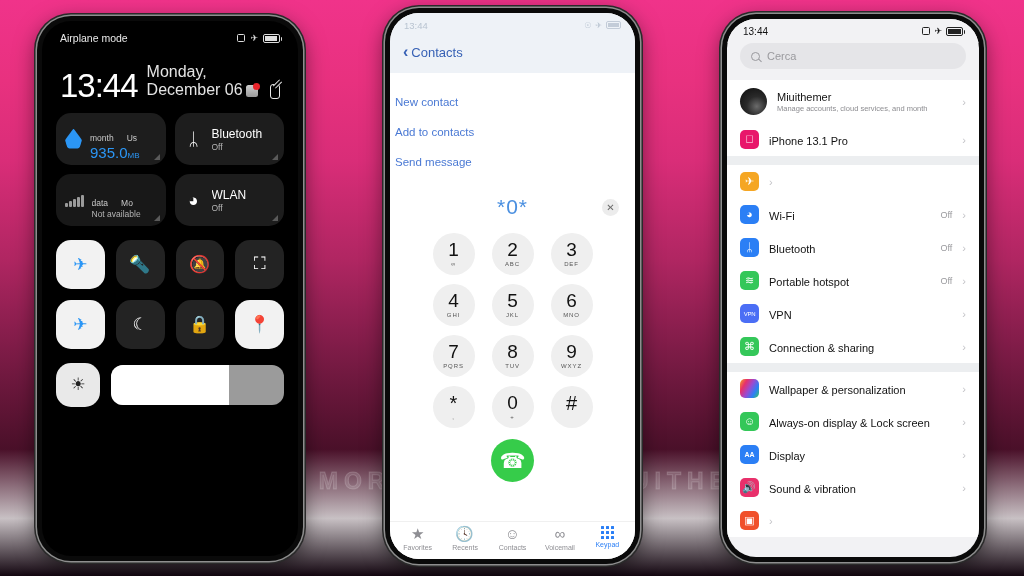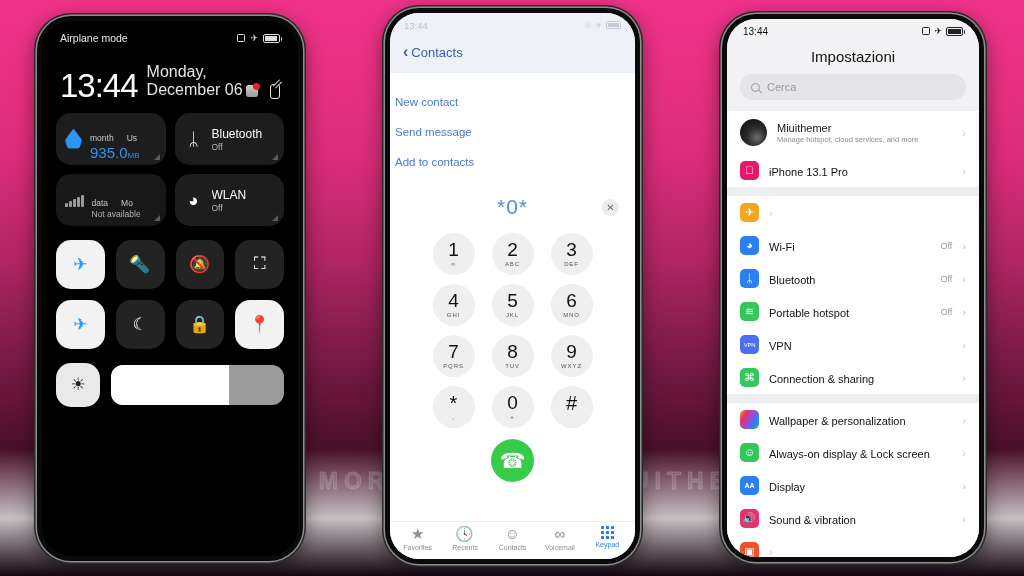--- a/index.html
+++ b/index.html
@@ -347,22 +347,22 @@
       </span>
     </div>
 
     <div class="dial-nav">
       <span class="dial-back-chev">‹</span>
       <span class="dial-back-txt">Contacts</span>
     </div>
 
     <div class="dial-actions">
       <div class="dial-action">New contact</div>
+      <div class="dial-action">Add to contacts</div>
       <div class="dial-action">Send message</div>
-      <div class="dial-action">Add to contacts</div>
     </div>
 
     <div class="dial-number-row">
       <span class="dial-number">*0*</span>
       <span class="dial-clear">✕</span>
     </div>
 
     <div class="keypad">
       <div class="key">
             <span class="kd">1</span>
@@ -465,35 +465,34 @@
 
     <div class="set-status">
       <span>13:44</span>
       <span class="set-status-icons">
         <span class="ic-alarm-d"></span>
         <span style="font-size:9px">✈</span>
         <span class="ic-batt-d"></span>
       </span>
     </div>
 
-    <div class="set-title">Impostazioni</div>
 
     <div class="set-search">
       <span class="srch-icon"></span>
       <span class="srch-ph">Cerca</span>
     </div>
 
     <div class="set-scroll">
 
       <div class="set-group">
         <div class="set-row acct">
           <span class="row-avatar"></span>
           <span class="row-texts">
             <span class="row-title" style="display:block">Miuithemer</span>
-            <span class="row-sub" style="display:block">Manage hotspot, cloud services, and more</span>
+            <span class="row-sub" style="display:block">Manage accounts, cloud services, and month</span>
           </span>
           <span class="row-chev">›</span>
         </div>
         <div class="set-row">
           <span class="row-icon" style="background:#e8176b"></span>
           <span class="row-texts"><span class="row-title">iPhone 13.1 Pro</span></span>
           <span class="row-chev">›</span>
         </div>
       </div>
 

